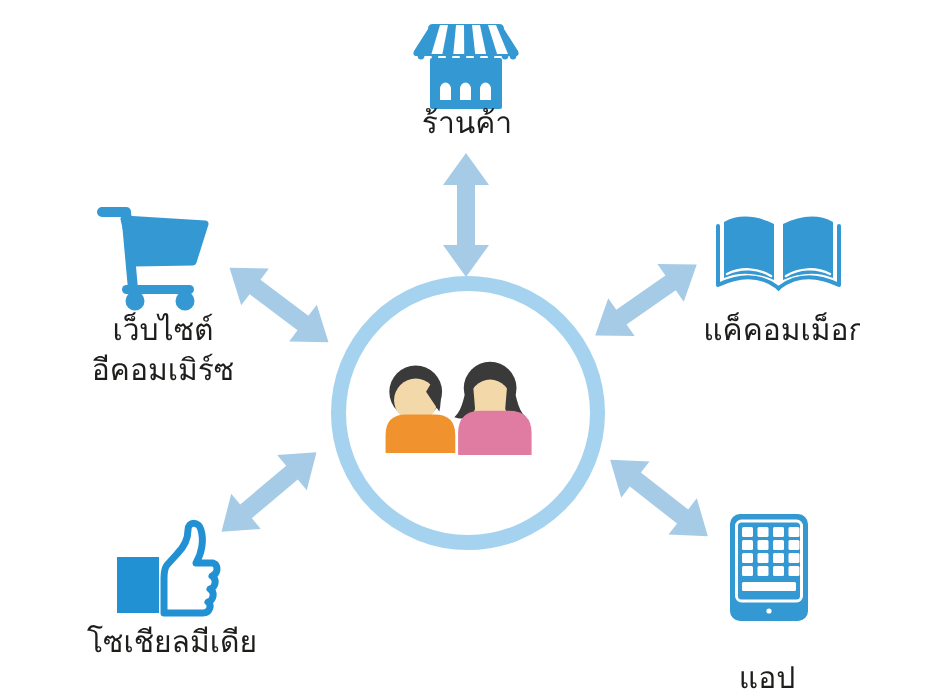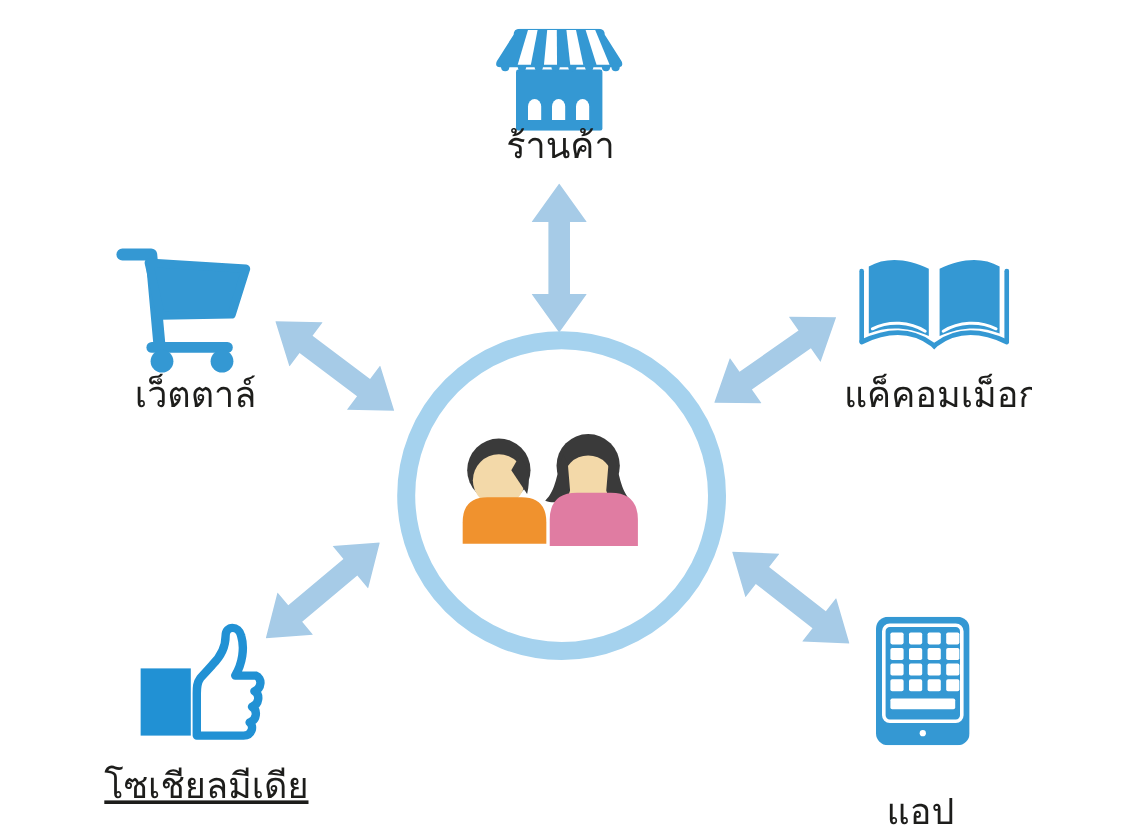--- a/index.html
+++ b/index.html
@@ -90,21 +90,22 @@
   <svg class="abs" style="left:92px;top:203px;width:118px;height:110px;" viewBox="0 0 118 110">
     <g style="stroke:var(--icon_blue,#3498d3);fill:none" stroke-width="10" stroke-linecap="round" stroke-linejoin="round">
       <path d="M10 9 H34 L41 86"></path>
     </g>
     <path d="M32 16 L113 21 L101 59 L42 60 Z" style="fill:var(--icon_blue,#3498d3);stroke:var(--icon_blue,#3498d3)" stroke-width="7" stroke-linejoin="round"></path>
     <rect x="30" y="82" width="72" height="9" rx="4.5" style="fill:var(--icon_blue,#3498d3)"></rect>
     <circle cx="43" cy="98" r="9.5" style="fill:var(--icon_blue,#3498d3)"></circle>
     <circle cx="93" cy="98" r="9.5" style="fill:var(--icon_blue,#3498d3)"></circle>
   </svg>
   <div class="node-label" style="left:163px;top:310px;">
-    <div>เว็ตตาล์</div>
+    <div>เว็บไซต์</div>
+    <div>อีคอมเมิร์ซ</div>
   </div>
 
   <svg class="abs" style="left:716px;top:210px;width:125px;height:91px;" viewBox="0 0 125 91">
     <g style="stroke:var(--icon_blue,#3498d3);fill:none" stroke-width="4" stroke-linecap="round">
       <path d="M2 16 V74"></path>
       <path d="M123 16 V74"></path>
       <path d="M2 75 C25 64 45 65 61 77 L62.5 78.5 L64 77 C80 65 100 64 123 75"></path>
     </g>
     <path d="M8 12 C22 4 40 5 58 14 L58 70 C40 62 22 62 8 68 Z" style="fill:var(--icon_blue,#3498d3)"></path>
     <path d="M117 12 C103 4 85 5 67 14 L67 70 C85 62 103 62 117 68 Z" style="fill:var(--icon_blue,#3498d3)"></path>
@@ -112,21 +113,21 @@
       <path d="M11 64 C25 57 42 58 55 66"></path>
       <path d="M114 64 C100 57 83 58 70 66"></path>
     </g>
   </svg>
   <div class="node-label" style="left:785px;top:310px;">แค็คอมเม็อก</div>
 
   <svg class="abs" style="left:117px;top:513px;width:113px;height:107px;" viewBox="0 0 113 107">
     <rect x="0" y="44" width="42" height="56" style="fill:var(--thumb_blue,#2191d4)"></rect>
     <path d="M47 100 H86 C93 100 95 92 91 89 C97 87 98 79 93 76 C99 74 100 66 95 63 C101 61 102 52 96 50 L79 50 C85 40 87 27 84 17 C82 8 71 8 71 17 C71 26 67 34 60 41 L50 52 C47 56 47 60 47 65 Z" fill="#fff" style="stroke:var(--thumb_blue,#2191d4)" stroke-width="7" stroke-linejoin="round" stroke-linecap="round"></path>
   </svg>
-  <div class="node-label" style="left:172px;top:636px;text-decoration:underline;">โซเชียลมีเดีย</div>
+  <div class="node-label" style="left:172px;top:622px;">โซเชียลมีเดีย</div>
 
   <svg class="abs" style="left:730px;top:514px;width:78px;height:107px;" viewBox="0 0 78 107">
     <rect x="0" y="0" width="78" height="107" rx="10" style="fill:var(--icon_blue,#3498d3)"></rect>
     <rect x="6.5" y="7" width="65" height="80" rx="5" fill="none" stroke="#fff" stroke-width="3"></rect>
     <g fill="#fff">
       <rect x="12" y="13" width="11" height="10" rx="1.5"></rect>
         <rect x="27.5" y="13" width="11" height="10" rx="1.5"></rect>
       <rect x="43" y="13" width="11" height="10" rx="1.5"></rect>
         <rect x="58.5" y="13" width="11" height="10" rx="1.5"></rect>
       <rect x="12" y="26" width="11" height="10" rx="1.5"></rect>

